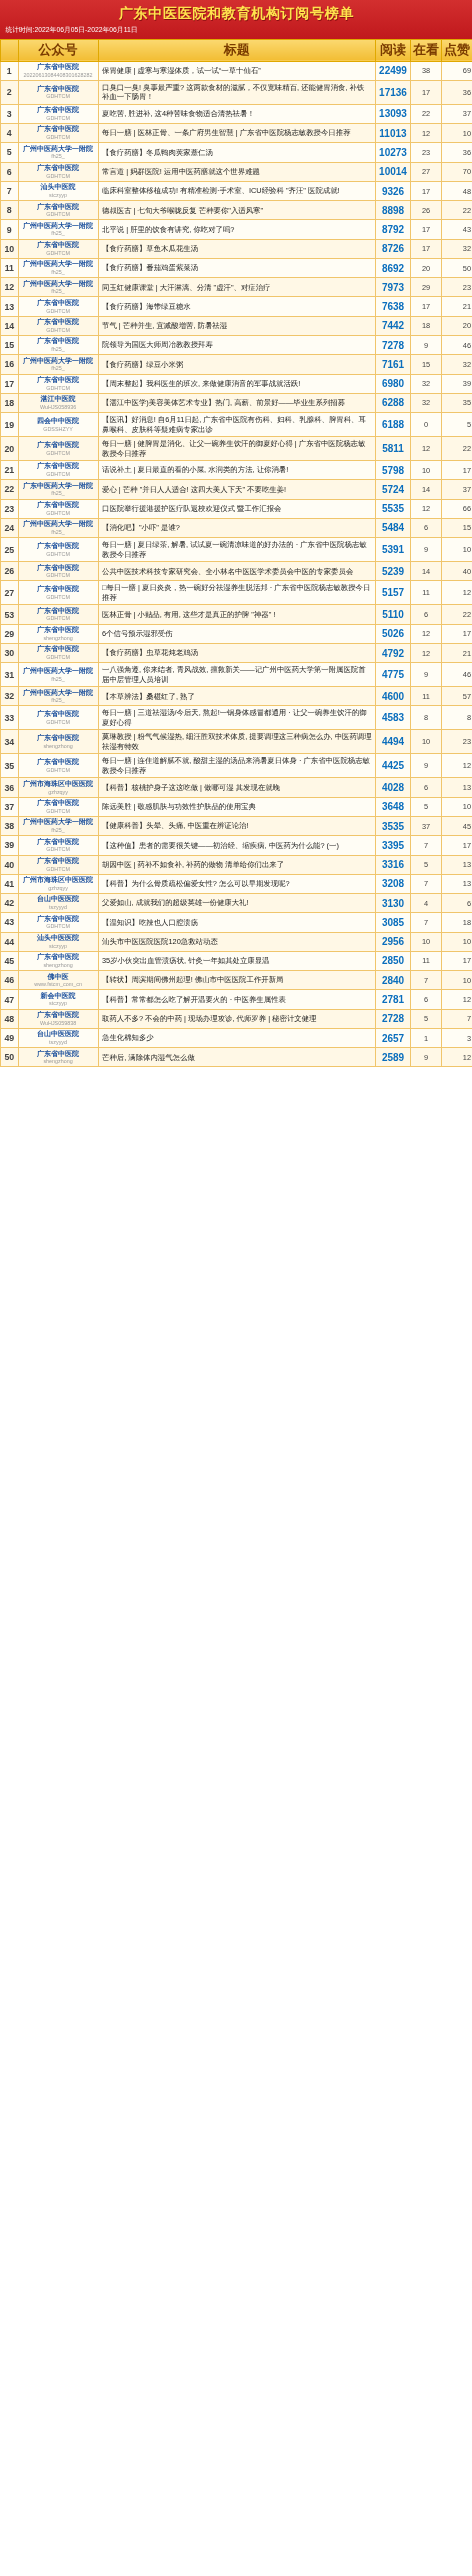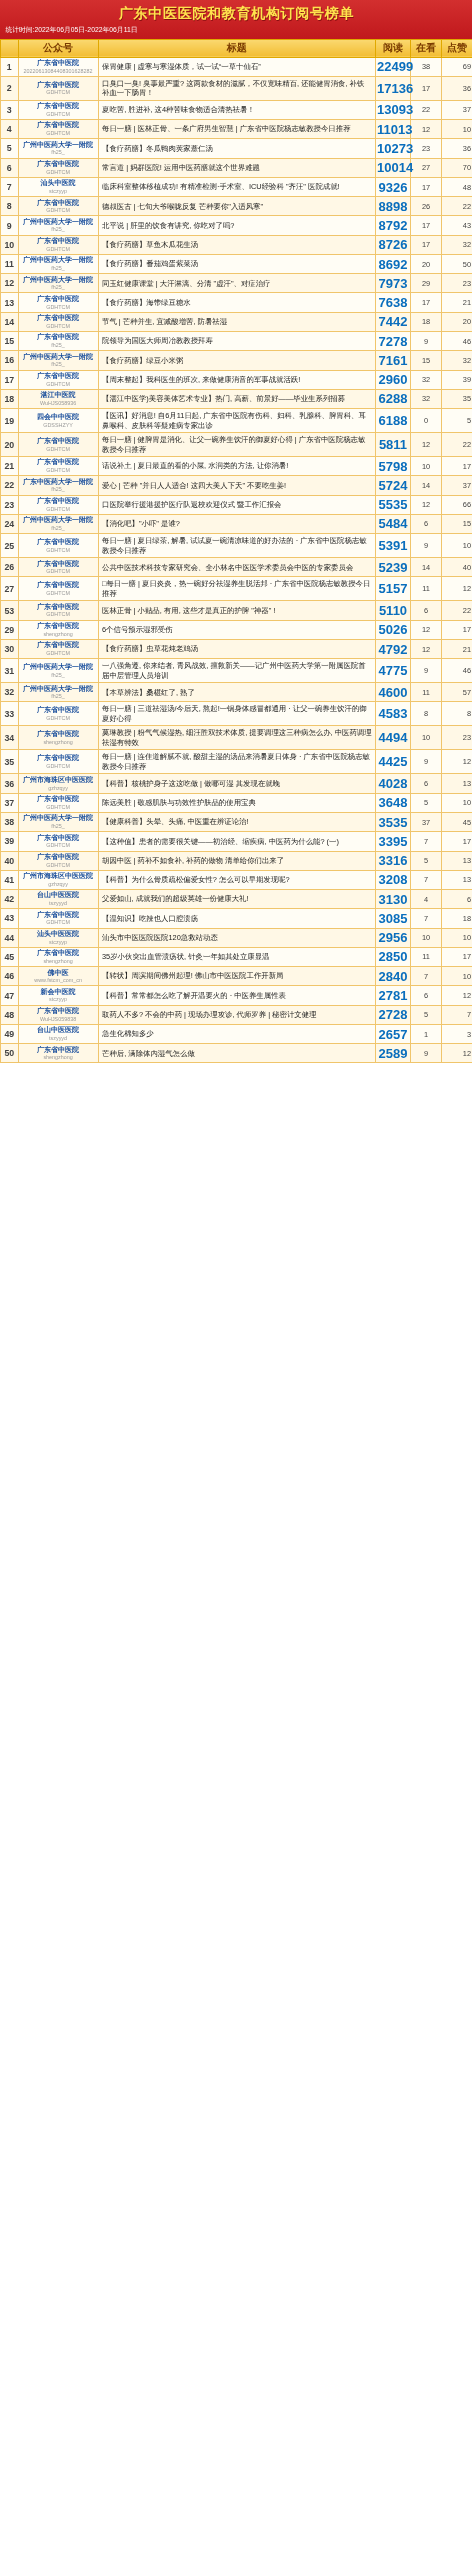--- a/index.html
+++ b/index.html
@@ -36,21 +36,21 @@
   
   table.rank {
     width: 473px;
     border-collapse: collapse;
     table-layout: fixed;
   }
   table.rank th {
     background: #f7c948;
     background: linear-gradient(180deg,#fbd971 0%, #f2bd33 100%);
     color: #7a3b00;
-    font-size: 10px;
+    font-size: 13px;
     font-weight: bold;
     height: 13.5px;
     border: 0.7px solid #e0a800;
     text-align: center;
   }
   td {
     border: 0.7px solid #f0c56b;
     font-size: 7.4px;
     vertical-align: middle;
     background: #fffdf5;
@@ -85,21 +85,21 @@
   .c-title {
     padding: 2px 3.4px;
     color: #222;
     font-size: 7.4px;
     line-height: 9.5px;
   }
   .c-read {
     width: 35px;
     text-align: center;
     color: #0a6ebd;
-    font-size: 13px;
+    font-size: 10px;
     font-weight: bold;
   }
   .c-watch {
     width: 31px;
     text-align: center;
     color: #444;
     font-size: 7.4px;
   }
   .c-like {
     width: 31px;
@@ -306,21 +306,21 @@
           <td class="c-watch">15</td>
           <td class="c-like">32</td>
         </tr>
         <tr class="">
           <td class="c-rank">17</td>
           <td class="c-acct">
             <span class="acct-name">广东省中医院</span>
             <span class="acct-id">GDHTCM</span>
           </td>
           <td class="c-title">【周末整起】我科医生的班次, 来做健康消音的军事战就活跃!</td>
-          <td class="c-read">2960</td>
+          <td class="c-read">6980</td>
           <td class="c-watch">32</td>
           <td class="c-like">39</td>
         </tr>
         <tr class="odd">
           <td class="c-rank">18</td>
           <td class="c-acct">
             <span class="acct-name">湛江中医院</span>
             <span class="acct-id">WuHJS058936</span>
           </td>
           <td class="c-title">【湛江中医学)美容美体艺术专业】热门, 高薪、前景好——毕业生系列招募</td>

